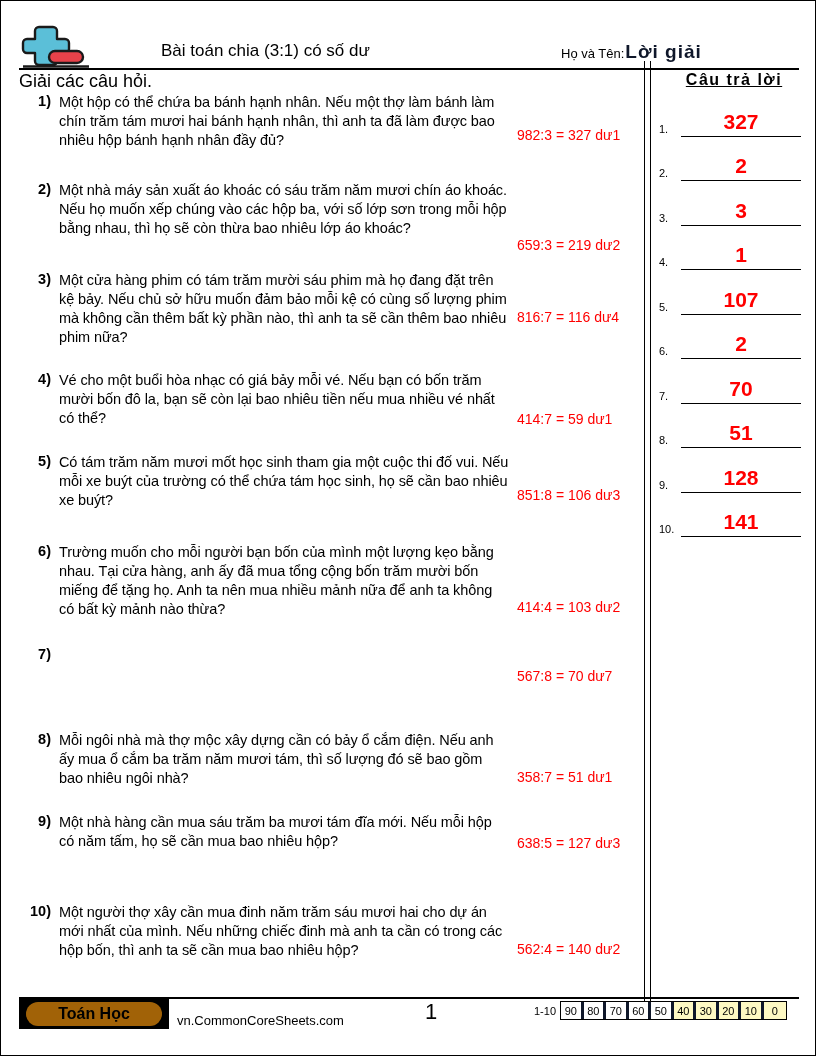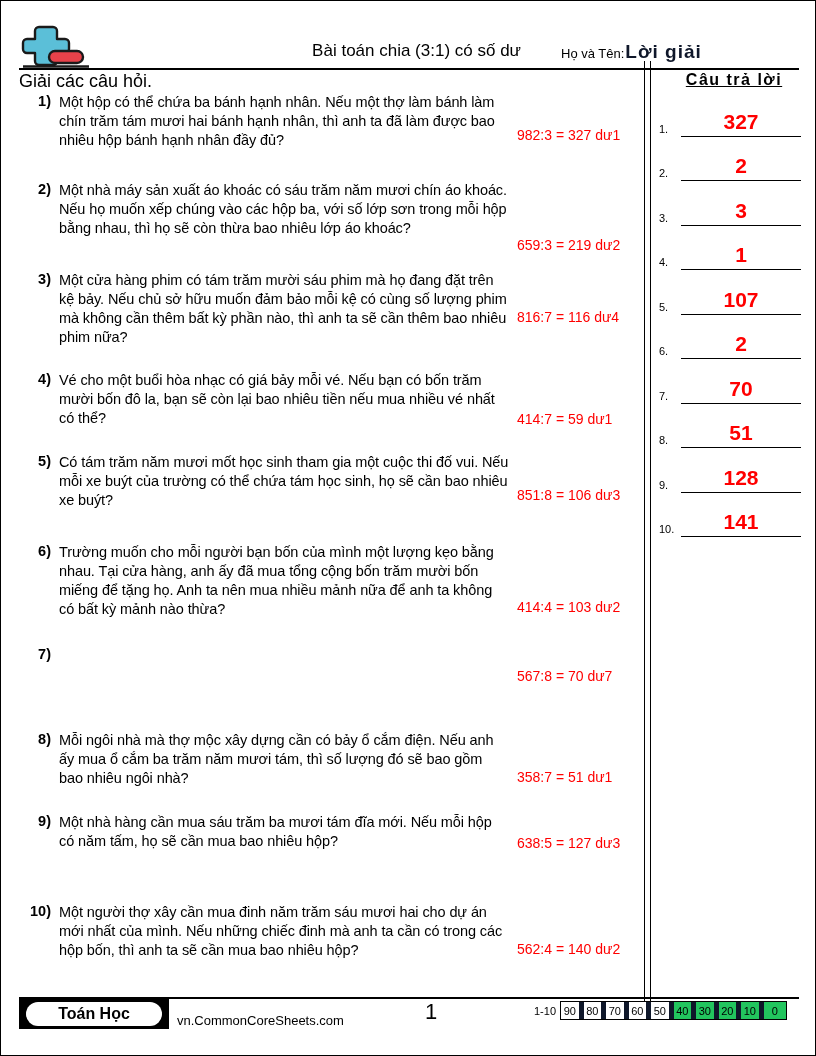--- a/index.html
+++ b/index.html
@@ -20,21 +20,21 @@
 
   
   .header{
     position:absolute;left:0;top:0;width:816px;height:68px;
   }
   .logo{
     position:absolute;left:18px;top:22px;width:72px;height:46px;
   }
   .title{
     position:absolute;left:160px;top:40px;width:360px;
-    text-align:right;
+    text-align:left;
     font-size:17px;letter-spacing:0px;
     white-space:nowrap;
   }
   .nameblock{
     position:absolute;left:560px;top:40px;
     font-size:13px;white-space:nowrap;
   }
   .nameblock .lbl{font-size:13px;}
   .nameblock .val{
     color:#0f172a;font-weight:bold;font-size:19px;
@@ -124,21 +124,21 @@
     border-top:2px solid #000;
   }
   .brand{
     position:absolute;left:18px;top:998px;
     width:150px;height:30px;
     background:#000;
     display:flex;align-items:center;justify-content:center;
   }
   .brand-pill{
     width:136px;height:24px;
-    background:#ffffff;border-radius:12px;
+    background:#a16207;border-radius:12px;
     display:flex;align-items:center;justify-content:center;
     font-size:16px;font-weight:bold;
   }
   .site{
     position:absolute;left:176px;top:1012px;
     font-size:13px;
   }
   .pagenum{
     position:absolute;left:400px;top:998px;width:60px;
     text-align:center;
@@ -148,27 +148,27 @@
     position:absolute;left:533px;top:1000px;
     display:flex;align-items:center;
     font-size:11px;
   }
   .scale-label{
     margin-right:4px;font-size:11px;text-align:center;
   }
   .scale-cells{display:flex;border:1px solid #000;}
   .scale-cell{
     width:22.5px;height:17px;
-    border-right:5px solid #0f172a;
+    border-right:3px solid #0f172a;
     display:flex;align-items:center;justify-content:center;
     font-size:11px;
     box-sizing:border-box;
   }
   .scale-cell:last-child{border-right:none;}
-  .scale-cell.hl{background:#22c55e;}
+  .scale-cell.hl{background:#fef9c3;}
 </style>
 </head>
 <body>
 
 <div class="page">
 
   <div class="header">
 
     <div class="logo">
       <svg width="72" height="46" viewBox="0 0 72 46">

